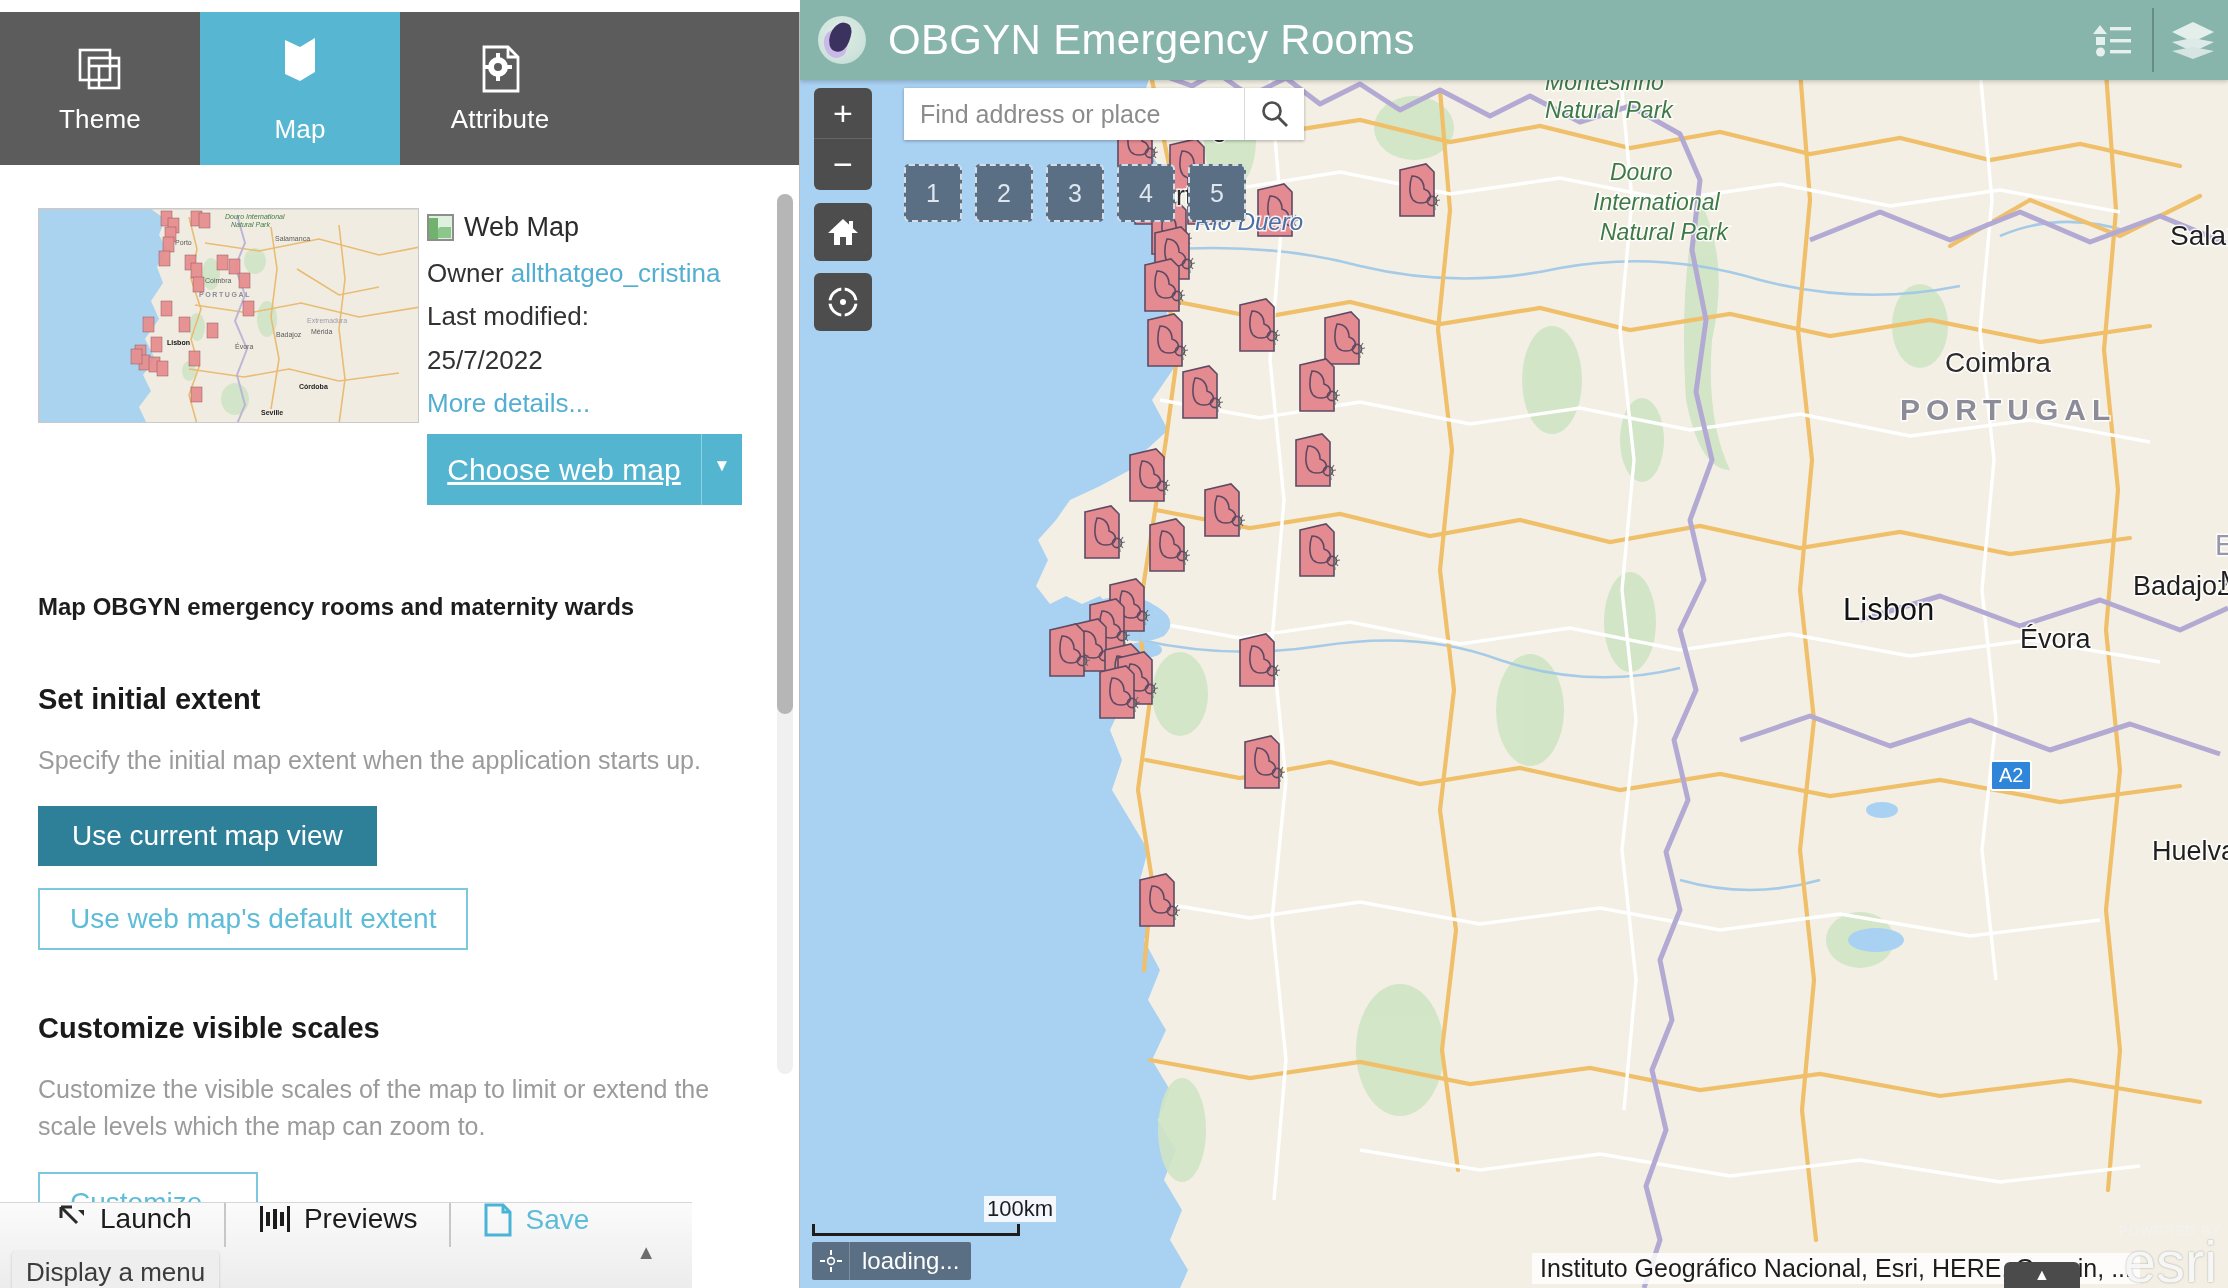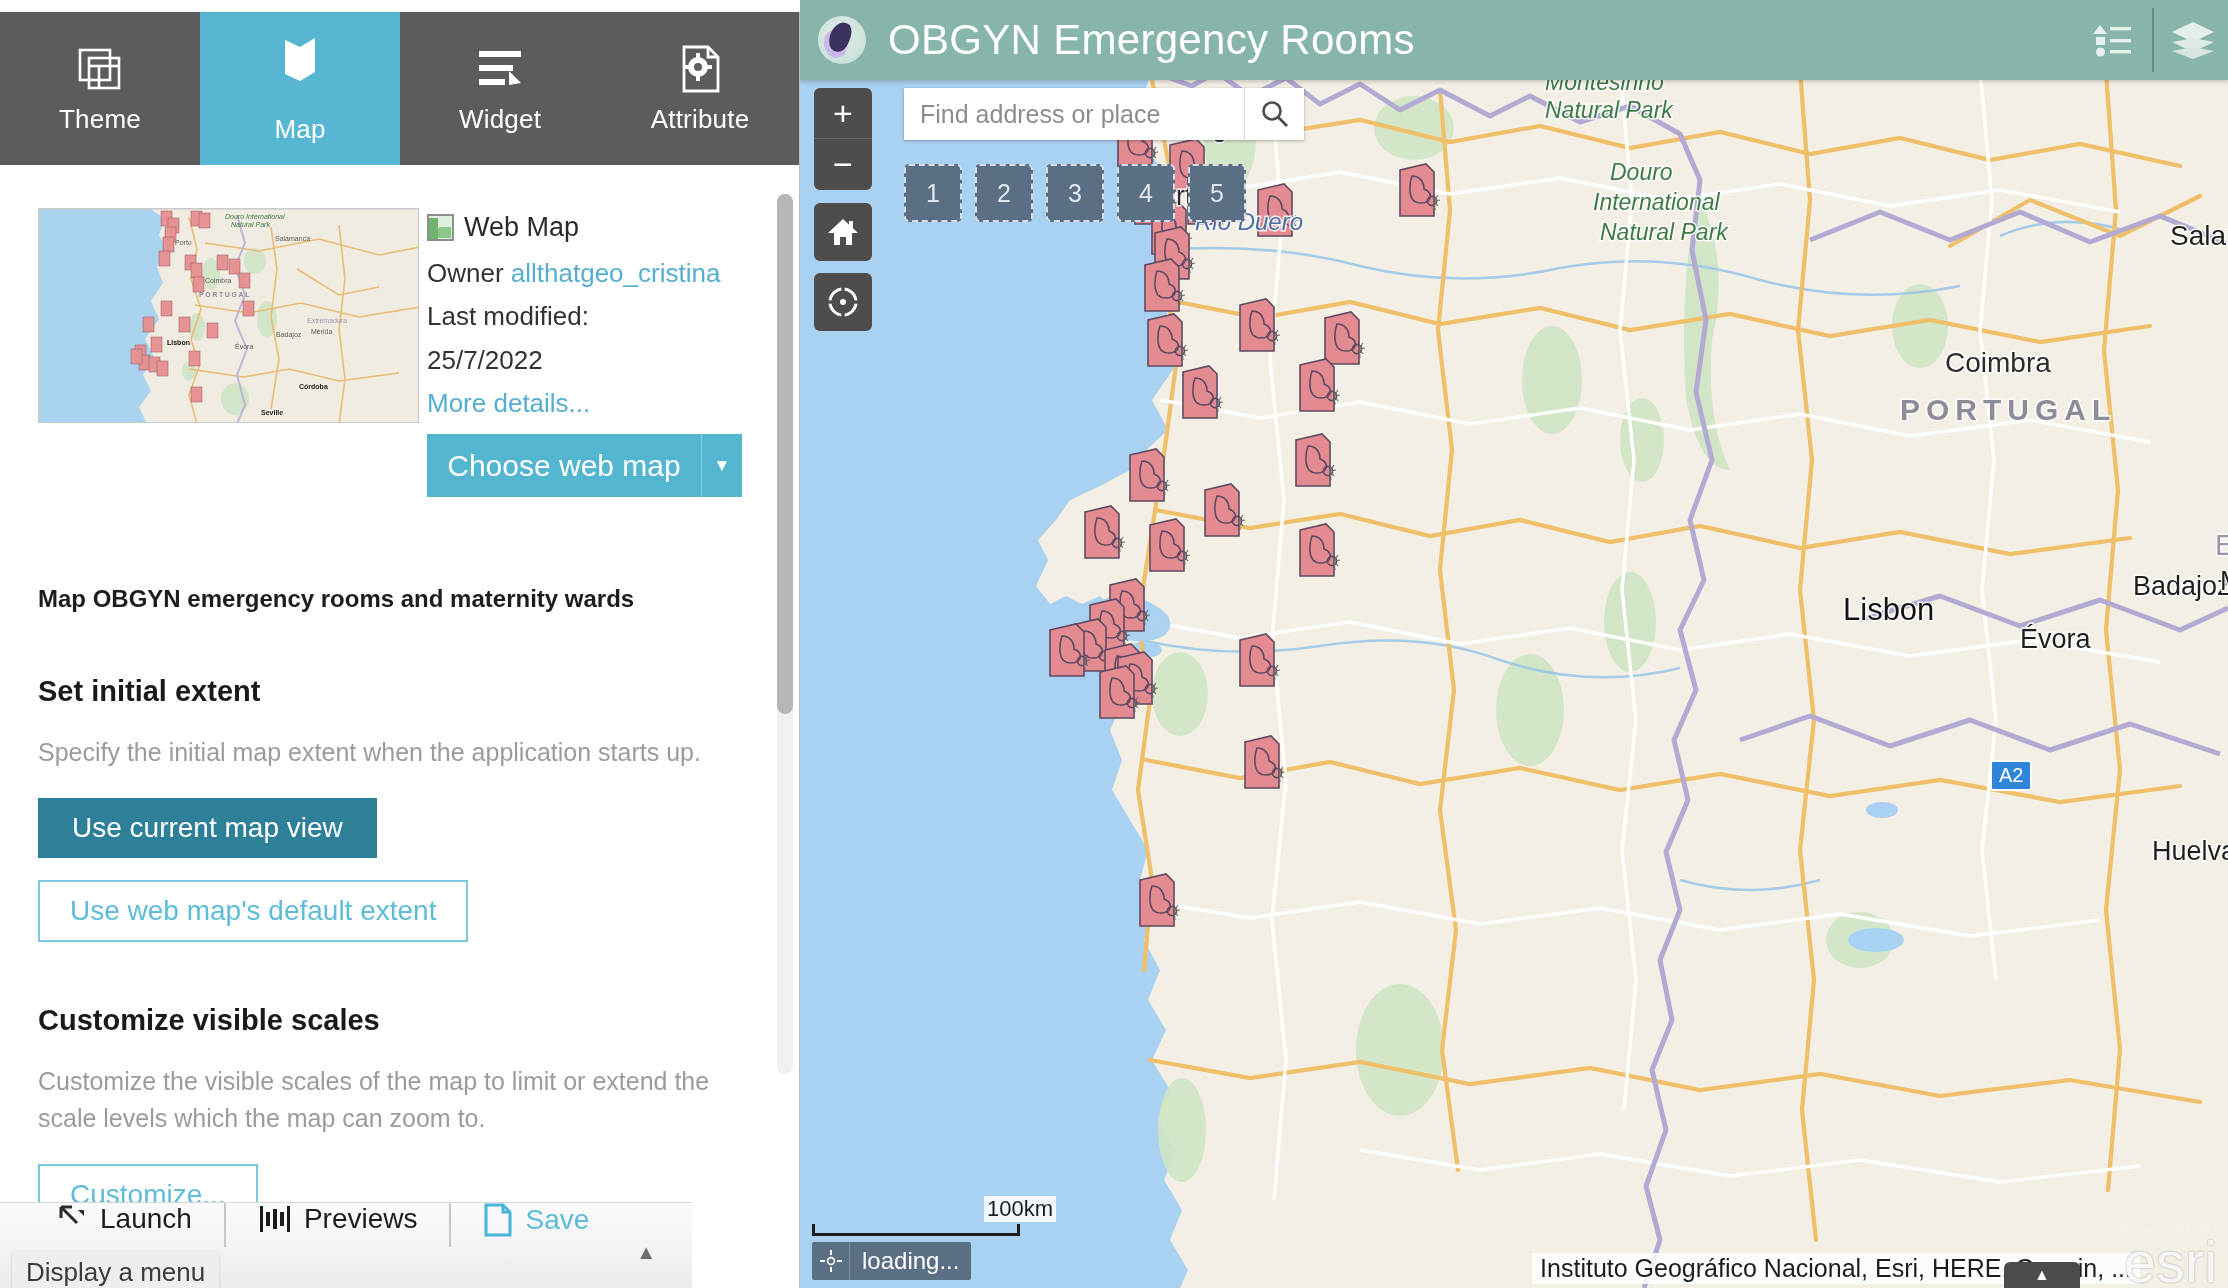--- a/index.html
+++ b/index.html
@@ -74,24 +74,25 @@
     border-radius: 3px 0 0 0;
   }
   .meta-text { font-size: 27px; color: #2b2b2b; }
   .meta-sub { font-size: 26px; color: #323232; line-height: 1.28; margin-bottom: 10px; }
   .link { color: #54aed1; text-decoration: none; cursor: pointer; }
   #choose-wrap {
     display: flex; margin-top: 14px; width: 315px;
     background: #54b5d0;
   }
   #choose-btn {
-    flex: 1; height: 63px;
+    flex: 1; height: 71px;
     display: flex; align-items: center; justify-content: center;
     color: #fff; font-size: 30px; cursor: pointer;
     border-right: 1px solid #8fd0e1;
+    text-decoration: underline;
   }
   #choose-caret {
     width: 40px; height: 63px;
     display: flex; align-items: center; justify-content: center;
     color: #fff; font-size: 17px; cursor: pointer;
   }
 
   #map-desc {
     font-size: 24px; color: #1d1d1d; font-weight: bold;
     margin-top: 88px;
@@ -340,31 +341,20 @@
       <div class="tab active">
         <span class="tab-icon">
           <svg width="46" height="50" viewBox="0 0 46 50">
             <path d="M8 6 L23 13 L23 47 L8 40 Z" fill="#fff"></path>
             <path d="M23 13 L38 4 L38 38 L23 47 Z" fill="#fff"></path>
           </svg>
         </span>
         <span class="tab-label">Map</span>
       </div>
 
-      <div class="tab">
-        <span class="tab-icon">
-          <svg width="50" height="44" viewBox="0 0 50 44">
-            <rect x="4" y="4" width="42" height="6" fill="#fff"></rect>
-            <rect x="4" y="18" width="34" height="6" fill="#fff"></rect>
-            <rect x="4" y="32" width="26" height="6" fill="#fff"></rect>
-            <path d="M34 24 L46 36 L34 38 Z" fill="#fff"></path>
-          </svg>
-        </span>
-        <span class="tab-label">Widget</span>
-      </div>
 
       <div class="tab">
         <span class="tab-icon">
           <svg width="44" height="50" viewBox="0 0 44 50">
             <path d="M6 3 H30 L40 13 V47 H6 Z" fill="none" stroke="#fff" stroke-width="2.8"></path>
             <path d="M30 3 V13 H40" fill="none" stroke="#fff" stroke-width="2.8"></path>
             <circle cx="20" cy="23" r="10" fill="#fff"></circle>
             <circle cx="20" cy="23" r="4" fill="#5c5c5c"></circle>
             <g fill="#fff">
               <rect x="18" y="9" width="4" height="6"></rect>

